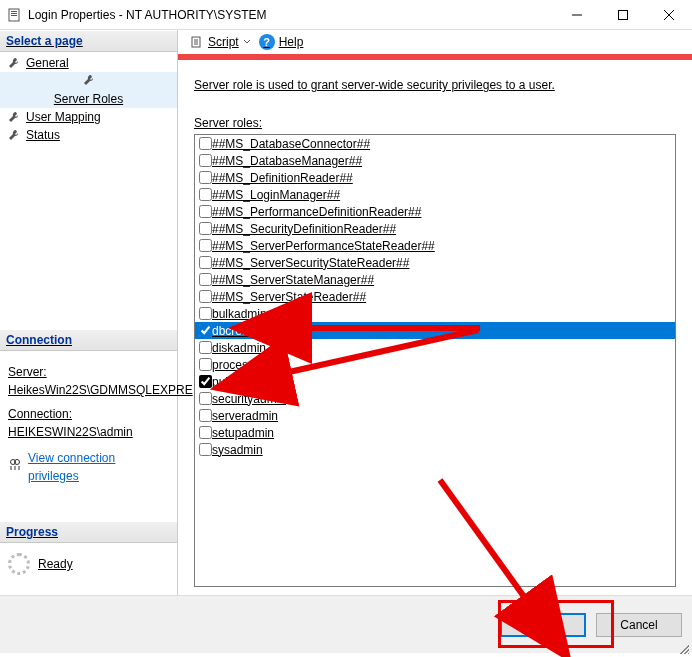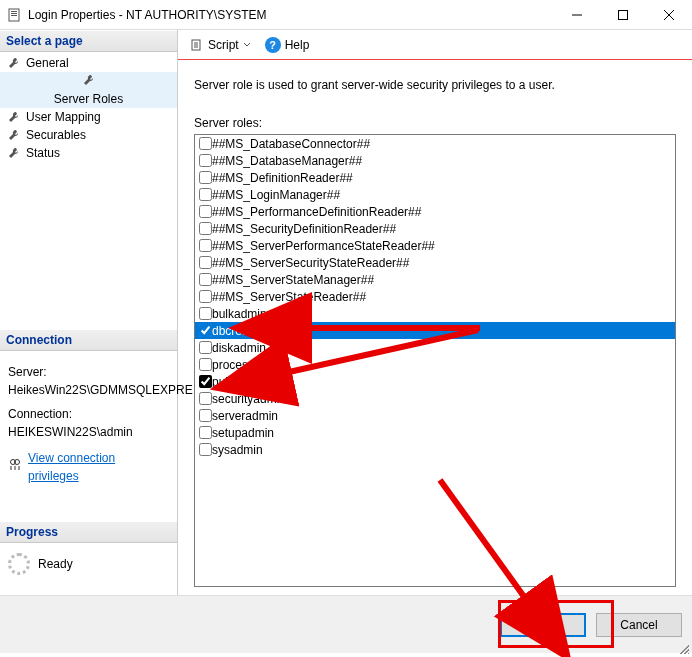--- a/index.html
+++ b/index.html
@@ -1,36 +1,36 @@
 <!DOCTYPE html>
 <html><head>
   <meta charset="utf-8">
   <style>
     * { box-sizing: border-box; margin: 0; padding: 0; font-family: "Segoe UI", Tahoma, sans-serif; font-size: 12px; }
     body { width: 692px; height: 657px; background: #fff; overflow: hidden; position: relative; }
     .titlebar { height: 30px; display: flex; align-items: center; padding-left: 6px; background: #fff; border-bottom: 1px solid #ddd; }
     .app-icon { width: 16px; height: 16px; margin-right: 6px; display:flex; align-items:center; justify-content:center; color:#555;}
     .title-text { flex: 1; color: #000; }
     .winbtn { width: 46px; height: 30px; display: flex; align-items: center; justify-content: center; color: #000; }
-    .container { display: flex; height: 565px; }
+    .container { display: flex; height: 565px; text-decoration: underline; }
     .sidebar { width: 178px; border-right: 1px solid #ccc; display: flex; flex-direction: column; }
     .panel-header { background: linear-gradient(#f0f0f0,#e4e4e4); border-top: 1px solid #fff; border-bottom: 1px solid #c8c8c8; padding: 3px 6px; font-weight: bold; color: #003399; }
     .navlist { flex: 0 0 auto; padding: 2px 0; }
     .navitem { display: flex; align-items: center; gap: 6px; padding: 2px 8px; cursor: default; }
     .navitem.selected { background: #e5f1fb; flex-direction: column; }
     .wrench { color:#555; }
     .spacer-flex { flex: 1; }
     .conn-body { padding: 6px 8px; line-height: 1.5; color: #000; }
     .conn-body .lbl { margin-top: 6px; }
     .link { color: #0066cc; text-decoration: underline; cursor: pointer; }
     .link-row { display: flex; align-items: center; gap: 6px; margin-top: 8px; }
     .progress-body { display: flex; align-items: center; gap: 8px; padding: 10px 8px 20px; }
     .spinner { width: 22px; height: 22px; border: 3px dotted #bbb; border-radius: 50%; }
     .main { flex: 1; display: flex; flex-direction: column; }
-    .toolbar { height: 30px; display: flex; align-items: center; gap: 6px; padding: 0 8px; border-bottom: 1px solid #ef4444; }
+    .toolbar { height: 30px; display: flex; align-items: center; padding: 0 8px; border-bottom: 6px solid #ef4444; }
     .tbtn { display:flex; align-items:center; gap:4px; padding:2px 4px; cursor:default;}
     .help-icon { width:16px;height:16px;border-radius:50%;background:#1e88e5;color:#fff;display:flex;align-items:center;justify-content:center;font-weight:bold;font-size:11px;}
     .content { padding: 18px 16px 8px; flex: 1; display: flex; flex-direction: column; }
     .desc { color: #000; margin-bottom: 24px; }
     .list-label { margin-bottom: 4px; }
     .roles-box { border: 1px solid #7a7a7a; flex: 1; background: #fff; overflow: hidden; }
     .role-row { display: flex; align-items: center; padding: 0 4px; height: 17px; }
     .role-row.selected { background: #0078d7; color: #fff; }
     .role-row input[type=checkbox]{ width:13px; height:13px; margin:0; accent-color:#000;}
     .role-row.selected input[type=checkbox]{ accent-color:#0078d7; background:#fff;}
@@ -94,26 +94,20 @@
       <div class="navitem">
         <svg class="wrench" width="12" height="12">
             <path d="M8 1a3 3 0 00-3 4L1 9l2 2 4-4a3 3 0 003-3l-2 2-1-1 2-2z" fill="#555"></path>
           </svg>
         <span>User Mapping</span>
       </div>
       <div class="navitem">
         <svg class="wrench" width="12" height="12">
             <path d="M8 1a3 3 0 00-3 4L1 9l2 2 4-4a3 3 0 003-3l-2 2-1-1 2-2z" fill="#555"></path>
           </svg>
-        <span>Securables</span>
-      </div>
-      <div class="navitem">
-        <svg class="wrench" width="12" height="12">
-            <path d="M8 1a3 3 0 00-3 4L1 9l2 2 4-4a3 3 0 003-3l-2 2-1-1 2-2z" fill="#555"></path>
-          </svg>
         <span>Status</span>
       </div>
     </div>
 
     <div class="spacer-flex"></div>
 
     <div class="panel-header">Connection</div>
     <div class="conn-body">
       <div class="lbl">Server:</div>
       <div>HeikesWin22S\GDMMSQLEXPRE</div>

